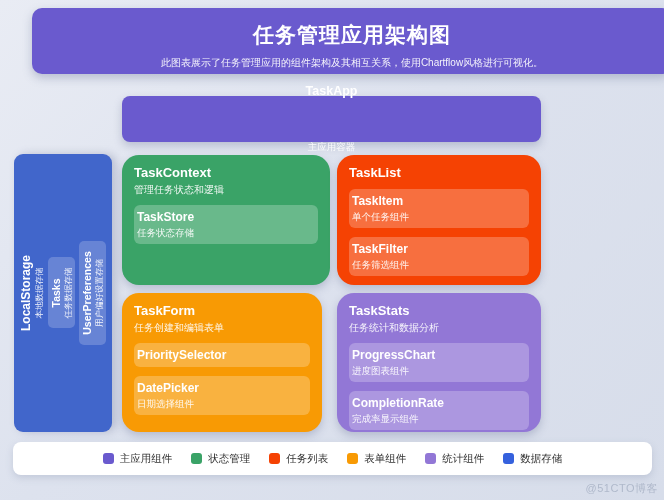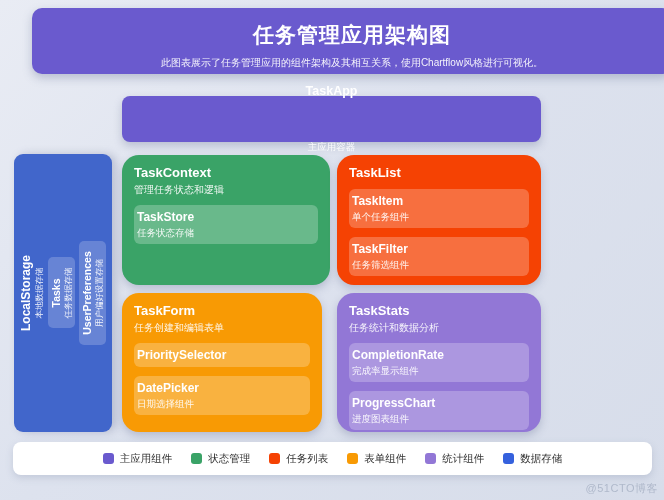--- a/index.html
+++ b/index.html
@@ -137,26 +137,26 @@
     <div class="child-box">
       <div class="child-name">DatePicker</div>
       <div class="child-desc">日期选择组件</div>
     </div>
   </div>
 
   <div class="card pos-stats" style="background: rgb(146, 119, 214);">
     <div class="card-title">TaskStats</div>
     <div class="card-desc">任务统计和数据分析</div>
     <div class="child-box">
+      <div class="child-name">ProgressChart</div>
+      <div class="child-desc">进度图表组件</div>
+    </div>
+    <div class="child-box">
       <div class="child-name">CompletionRate</div>
       <div class="child-desc">完成率显示组件</div>
-    </div>
-    <div class="child-box">
-      <div class="child-name">ProgressChart</div>
-      <div class="child-desc">进度图表组件</div>
     </div>
   </div>
 
   <div class="legend">
     <div class="legend-item">
       <span class="legend-swatch" style="background: rgb(106, 90, 206);"></span>
       <span class="legend-label">主应用组件</span>
     </div>
     <div class="legend-item">
       <span class="legend-swatch" style="background: rgb(58, 163, 103);"></span>

